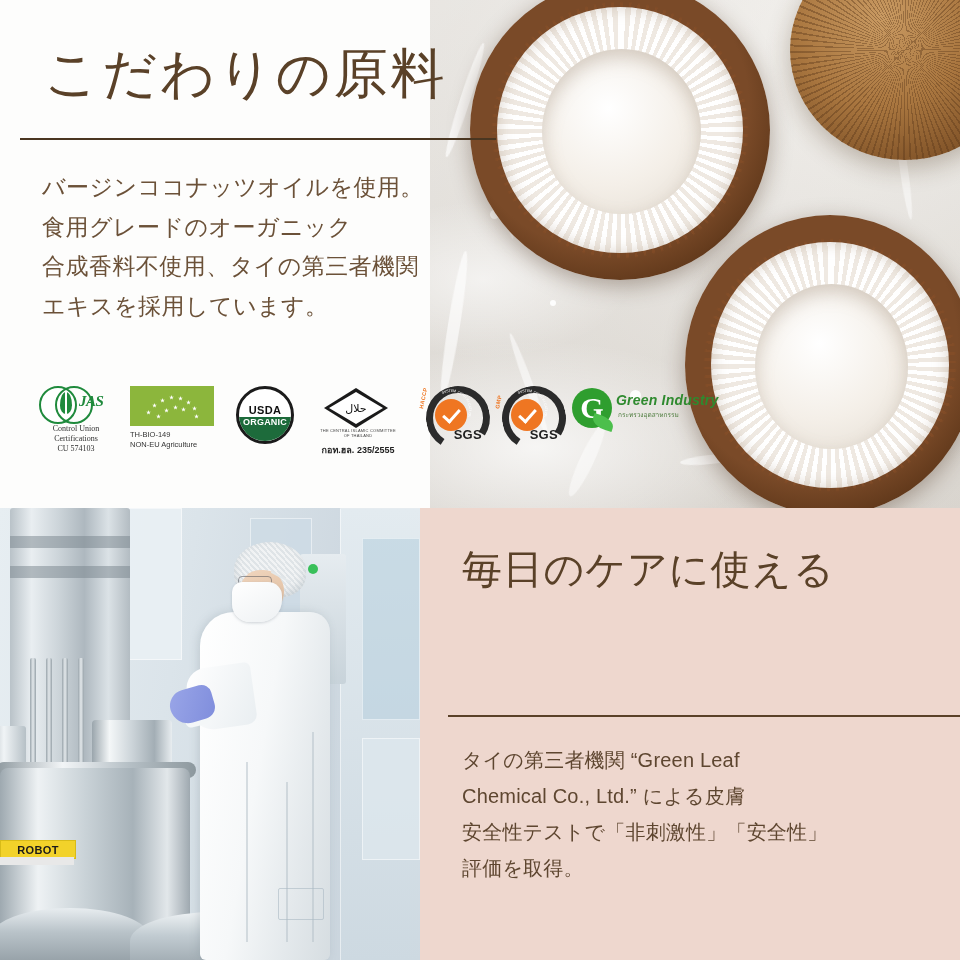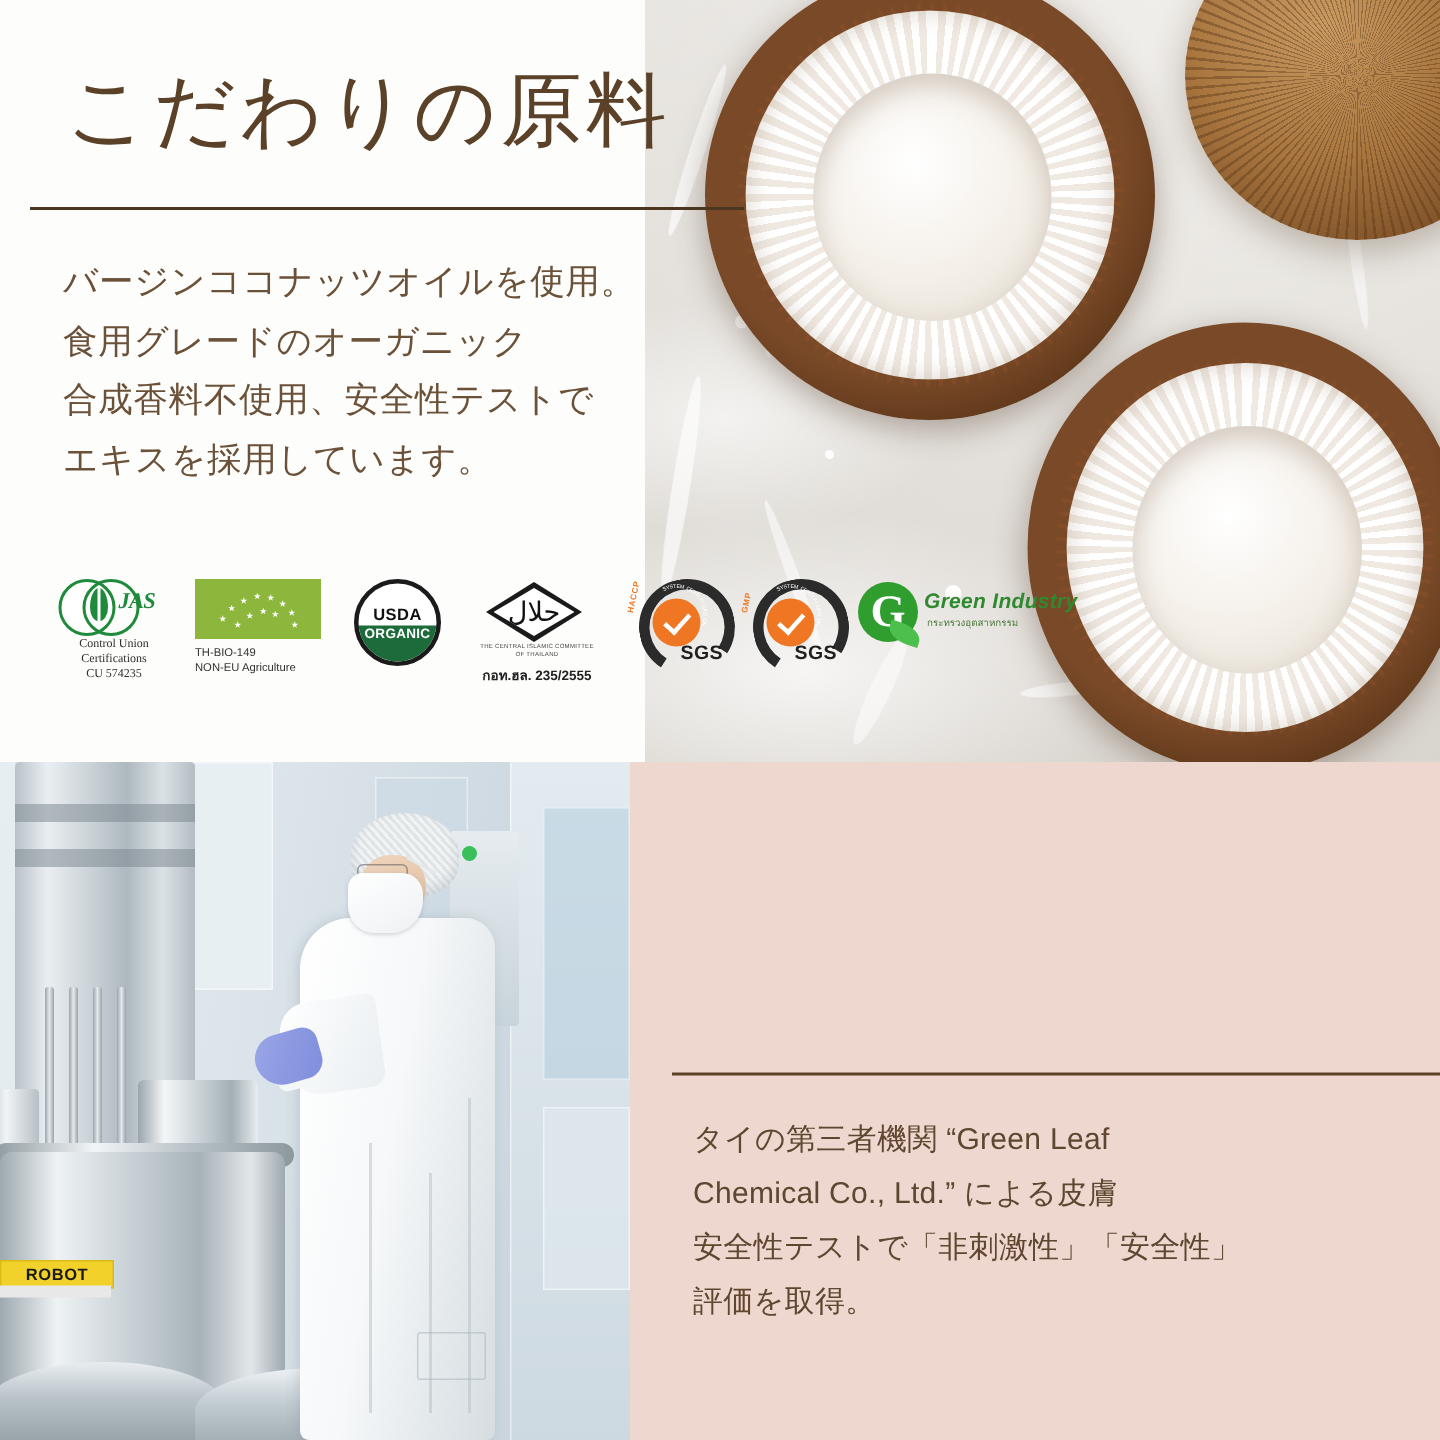--- a/index.html
+++ b/index.html
@@ -159,21 +159,21 @@
   .halal-wrap{position:relative;width:96px;height:46px;}
   .halal-diamond{
     position:absolute;left:14px;top:2px;width:64px;height:40px;background:#1a1a1a;
     clip-path:polygon(50% 0%, 100% 50%, 50% 100%, 0% 50%);
     display:flex;align-items:center;justify-content:center;
   }
   .halal-inner{
     width:54px;height:32px;background:#fff;clip-path:polygon(50% 0%,100% 50%,50% 100%,0% 50%);
     display:flex;align-items:center;justify-content:center;
   }
-  .halal-ar{font-family:"DejaVu Sans",sans-serif;font-size:18px;color:#111;}
+  .halal-ar{font-family:"DejaVu Sans",sans-serif;font-size:11px;color:#111;}
   .halal-tiny{position:absolute;left:8px;top:42px;width:80px;font-size:4px;color:#444;text-align:center;letter-spacing:.2px;}
   #badge-halal .cap{margin-top:13px;font-family:Liberation Sans, sans-serif;font-weight:bold;font-size:9px;color:#222;}
 
   
   .sgs-wrap{position:relative;width:62px;height:54px;}
   .sgs-arc{
     position:absolute;left:6px;top:0;width:50px;height:50px;border-radius:50%;
     border:7px solid #2b2b2b;border-bottom-color:transparent;
     transform:rotate(-12deg);
   }
@@ -360,38 +360,38 @@
         <div class="bowl"></div>
       </div>
     </div>
 
     <div class="top-copy">
       <div class="head-main">こだわりの原料</div>
       <div class="rule-top"></div>
       <div class="body-top">
         <div>バージンココナッツオイルを使用。</div>
         <div>食用グレードのオーガニック</div>
-        <div>合成香料不使用、安全性テストで</div>
+        <div>合成香料不使用、タイの第三者機関</div>
         <div>エキスを採用しています。</div>
       </div>
     </div>
 
     <div class="badges">
 
       <div class="badge" id="badge-jas">
         <div class="jas-mark">
           <div class="jas-ring"></div>
           <div class="jas-ring2"></div>
           <div class="jas-leaf"></div>
           <div class="jas-text">JAS</div>
         </div>
         <div class="cap">
           <div>Control Union</div>
           <div>Certifications</div>
-          <div>CU 574235</div>
+          <div>CU 574103</div>
         </div>
       </div>
 
       <div class="badge" id="badge-eu">
         <div class="eu-box">
           <div class="eu-star" style="left:16px;top:24px"></div>
           <div class="eu-star" style="left:22px;top:17px"></div>
           <div class="eu-star" style="left:30px;top:12px"></div>
           <div class="eu-star" style="left:39px;top:9px"></div>
           <div class="eu-star" style="left:48px;top:10px"></div>
@@ -551,20 +551,21 @@
           <div class="face"></div>
           <div class="glasses"></div>
           <div class="mask"></div>
           <div class="mask-strap"></div>
         </div>
       </div>
     </div>
 
     <div class="pink-panel">
       <div class="head-sub">
+        <div class="l1">毎日のケアに使える</div>
       </div>
       <div class="rule-bottom"></div>
       <div class="body-bottom">
         <div>タイの第三者機関 “Green Leaf</div>
         <div>Chemical Co., Ltd.” による皮膚</div>
         <div>安全性テストで「非刺激性」「安全性」</div>
         <div>評価を取得。</div>
       </div>
     </div>
 

